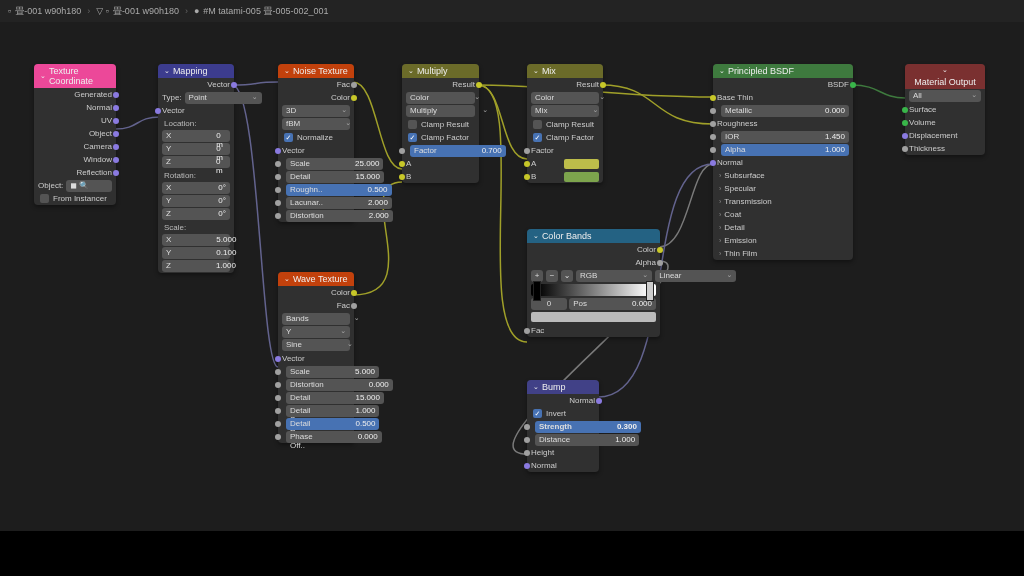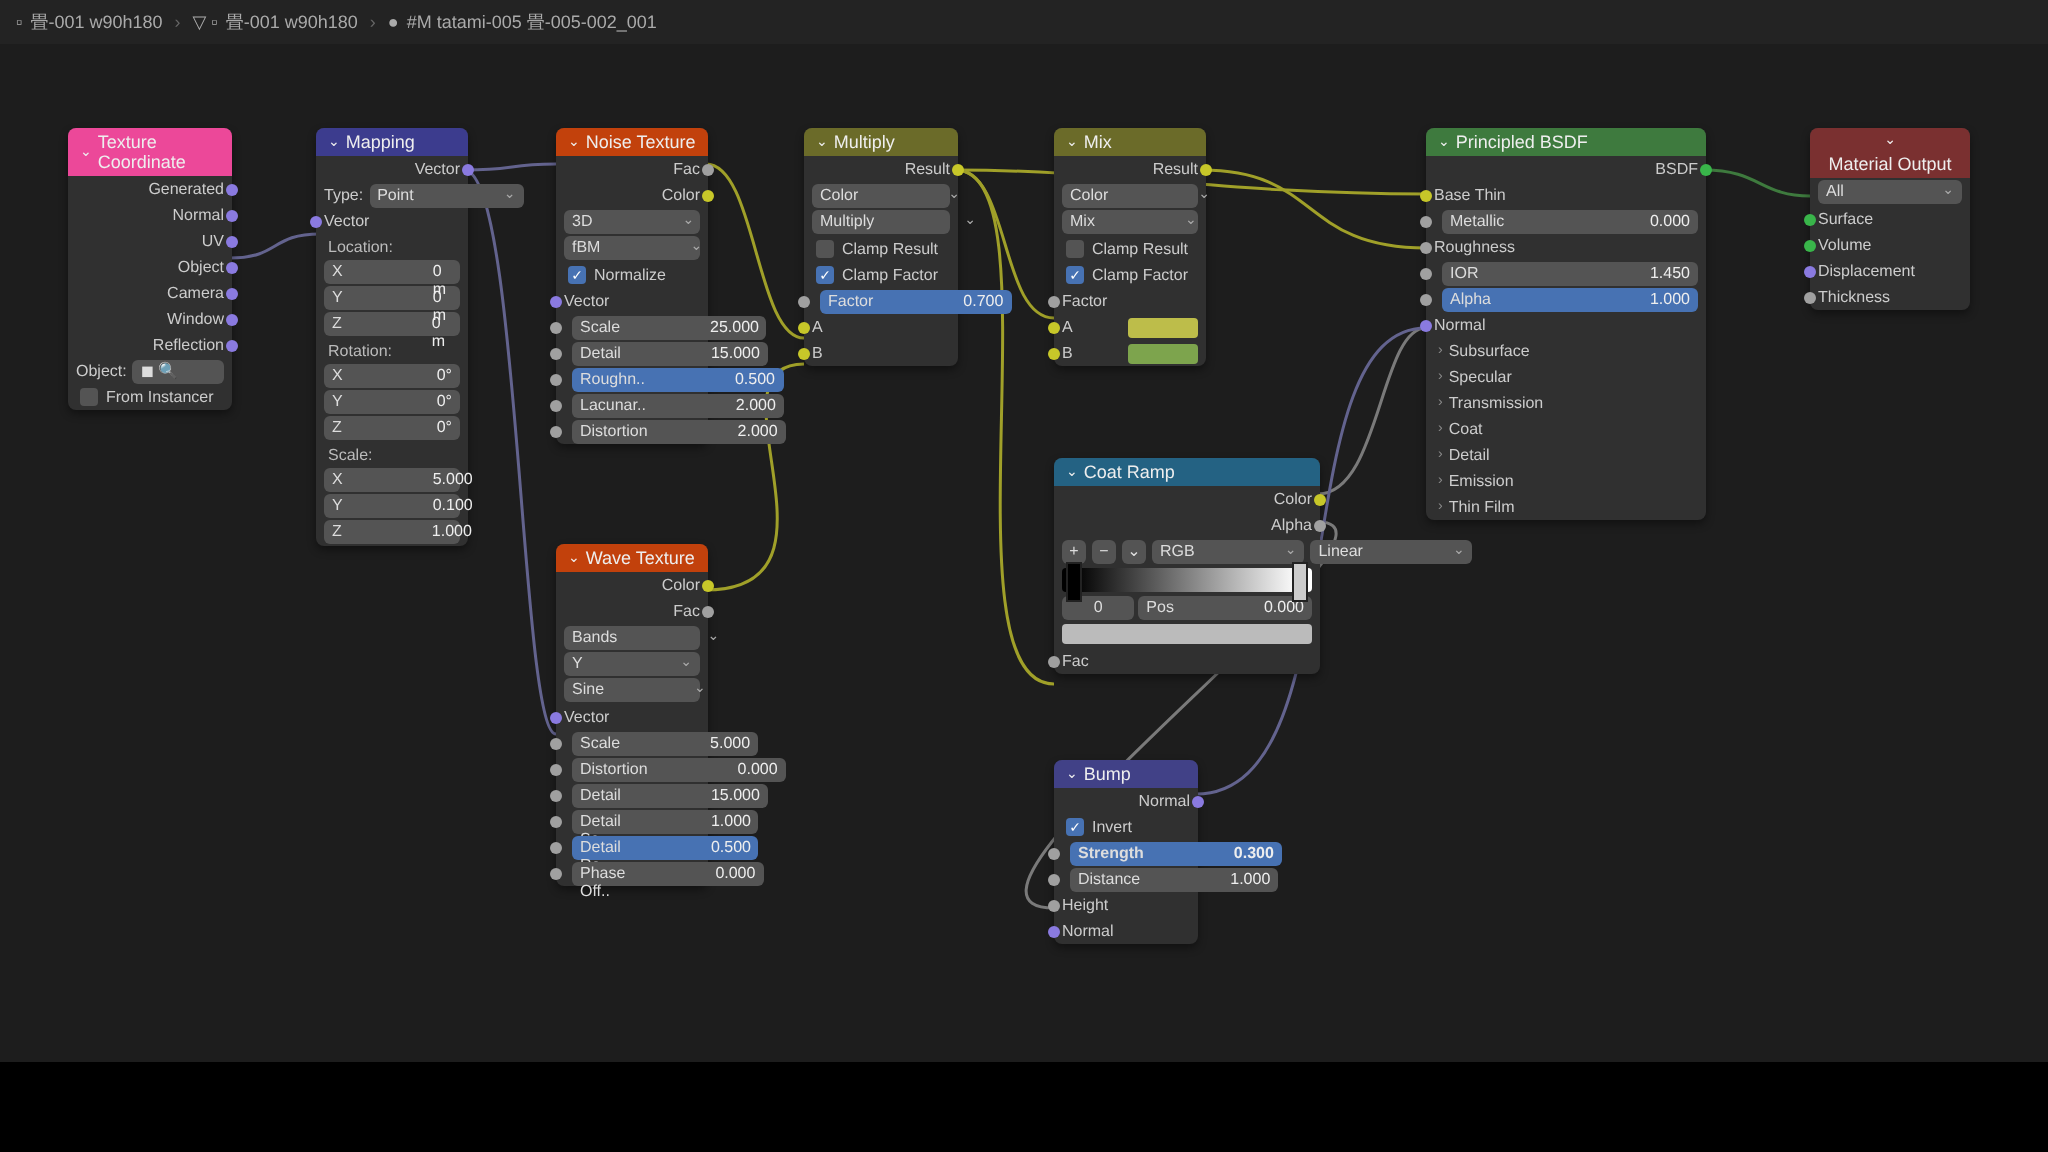--- a/index.html
+++ b/index.html
@@ -403,21 +403,21 @@
   <div class="row">
         <span class="sock l yellow"></span>
         <span class="lbl">B</span>
         <span class="swatch sw-green" style="margin-left:auto;"></span>
       </div>
 </div>
 
 <div class="node" style="left:527px; top:207px; width:133px;">
   <div class="node-header hdr-teal">
         <span class="chev">⌄</span>
-        <span>Coat Ramp</span>
+        <span>Color Bands</span>
       </div>
   <div class="row out">
         <span class="lbl">Color</span>
         <span class="sock r yellow"></span>
       </div>
   <div class="row out">
         <span class="lbl">Alpha</span>
         <span class="sock r grey"></span>
       </div>
   <div class="row" style="gap:3px;padding:2px 4px;">

